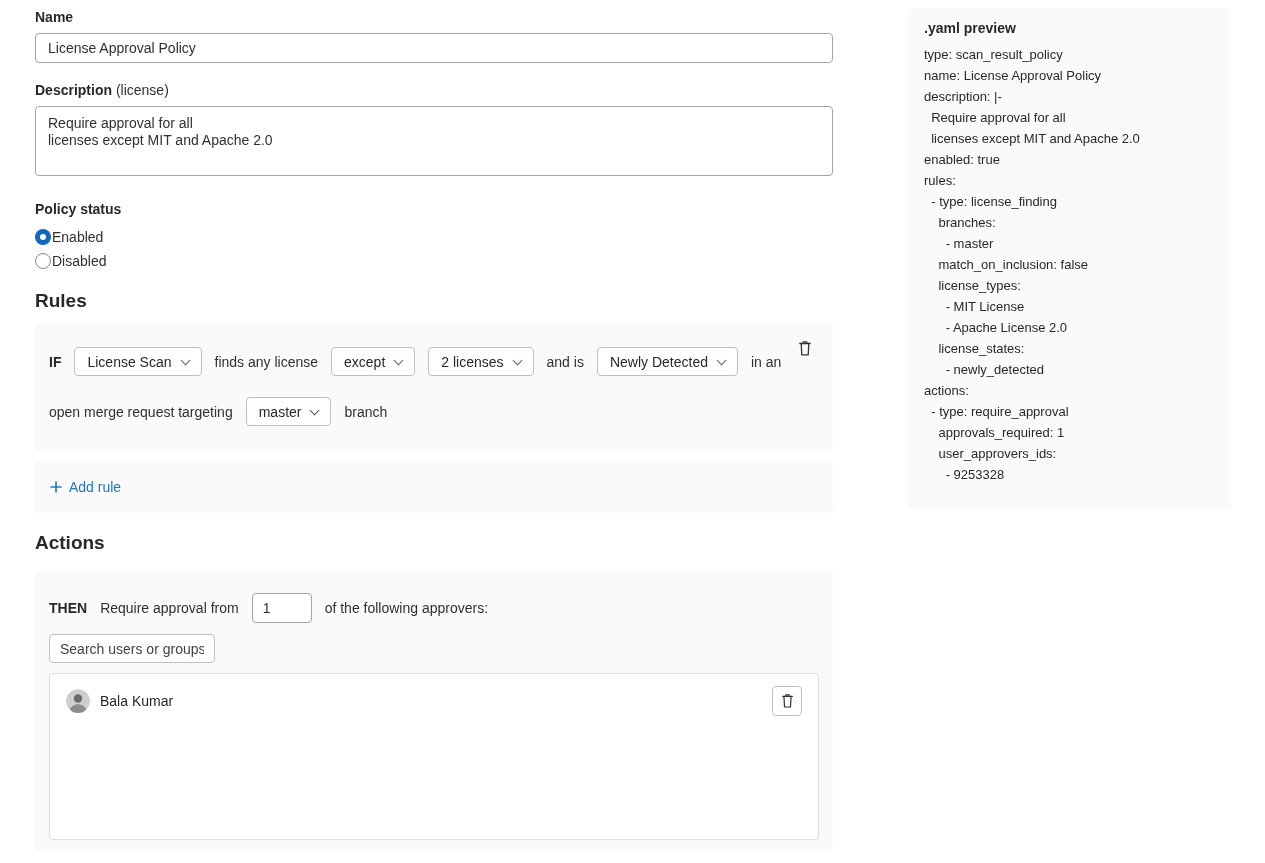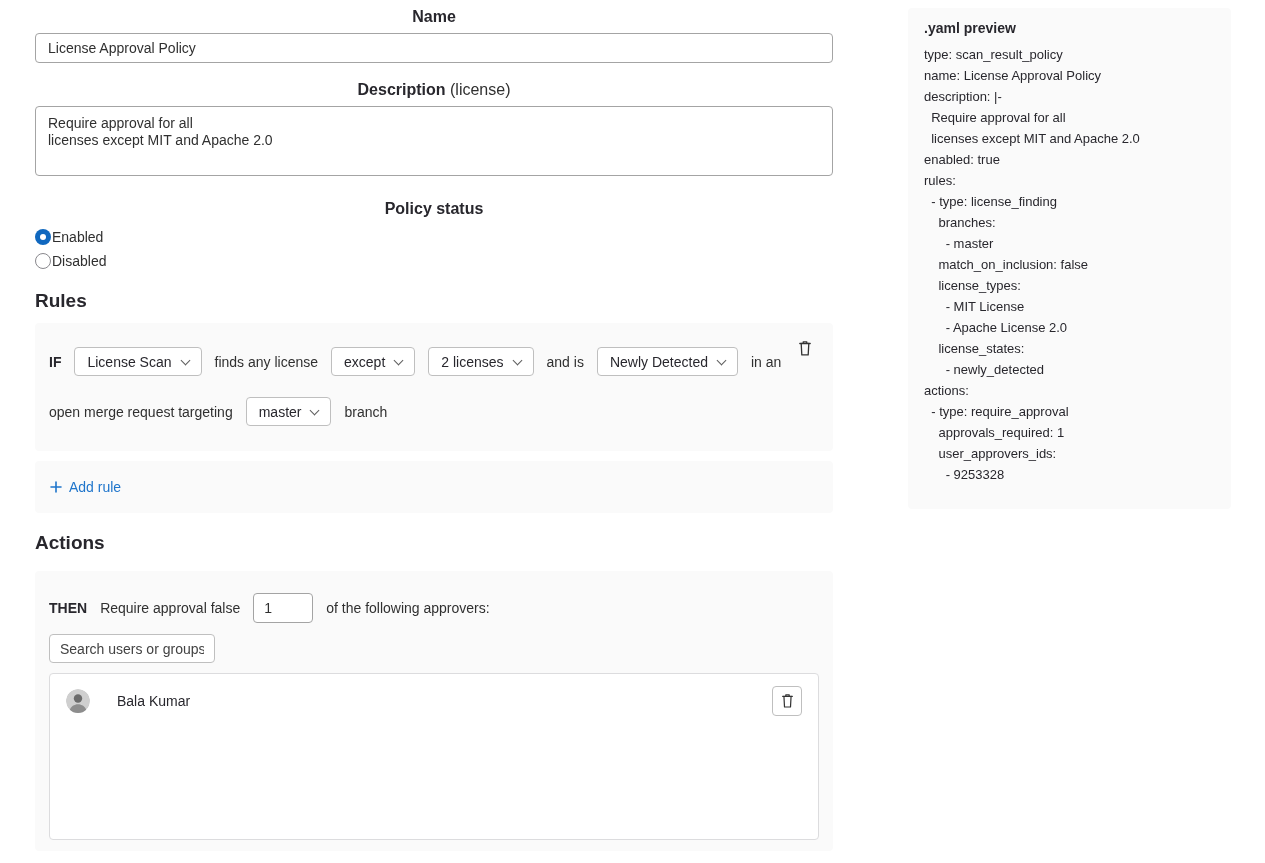--- a/index.html
+++ b/index.html
@@ -2,21 +2,21 @@
 <html><head>
 <meta charset="utf-8">
 <style>
   * { box-sizing: border-box; margin: 0; padding: 0; }
   html, body { width: 1265px; height: 863px; background: #ffffff; overflow: hidden;
     font-family: "Liberation Sans", sans-serif; color: #303030; }
   .page { position: relative; width: 1265px; height: 863px; }
 
   .form-col { position: absolute; left: 35px; top: 8px; width: 798px; }
 
-  .field-label { font-size: 16px; font-weight: 700; line-height: 18px; margin-bottom: 7px; color: #28272d; text-align: center; }
+  .field-label { font-size: 14px; font-weight: 700; line-height: 18px; margin-bottom: 7px; color: #28272d; }
   .field-label .optional { font-weight: 400; color: #303030; }
 
   .text-input { width: 100%; height: 30px; border: 1px solid #a4a4a4; border-radius: 4px;
     padding: 0 12px; font-size: 14px; color: #303030; background: #fff;
     font-family: "Liberation Sans", sans-serif; margin-bottom: 18px; outline: none; }
 
   .description-area { width: 100%; height: 70px; border: 1px solid #a4a4a4; border-radius: 4px;
     padding: 8px 12px; font-size: 14px; line-height: 17px; color: #303030; resize: none;
     font-family: "Liberation Sans", sans-serif; margin-bottom: 20px; outline: none; }
 
@@ -60,21 +60,21 @@
   .number-input { width: 60px; height: 30px; border: 1px solid #a4a4a4; border-radius: 4px;
     text-align: left; padding: 0 10px; font-size: 14px; color: #303030;
     font-family: "Liberation Sans", sans-serif; outline: none; }
   .search-input { margin-top: 11px; width: 166px; height: 29px; border: 1px solid #bfbfbf;
     border-radius: 4px; padding: 0 10px; font-size: 14px; color: #303030; background: #fff;
     font-family: "Liberation Sans", sans-serif; outline: none; display: block; }
   .search-input::placeholder { color: #424242; opacity: 1; }
 
   .approver-list { margin-top: 10px; background: #fff; border: 1px solid #dcdcde; border-radius: 4px;
     height: 167px; position: relative; padding: 12px 16px; }
-  .approver-row { display: flex; align-items: center; gap: 27px; height: 30px; }
+  .approver-row { display: flex; align-items: center; gap: 10px; height: 30px; }
   .avatar { width: 24px; height: 24px; border-radius: 50%; overflow: hidden; flex: 0 0 24px; }
   .approver-name { font-size: 14px; font-weight: 500; color: #28272d; }
   .approver-trash { position: absolute; top: 12px; right: 16px; width: 30px; height: 30px;
     background: #fff; border: 1px solid #bfbfbf; border-radius: 4px; display: flex;
     align-items: center; justify-content: center; cursor: pointer; padding: 0; }
 
   .yaml-panel { position: absolute; left: 908px; top: 8px; width: 323px; height: 501px;
     background: #fafafa; border-radius: 4px; padding: 12px 16px; }
   .yaml-title { font-size: 14px; font-weight: 700; color: #28272d; margin-bottom: 8px; }
   .yaml-code { font-family: Liberation Sans, sans-serif; font-size: 13px; line-height: 21px;
@@ -160,21 +160,21 @@
         </svg>
         <span>Add rule</span>
       </a>
     </div>
 
     <h2 class="section-heading actions-heading">Actions</h2>
 
     <div class="gray-box actions-box">
       <div class="then-row">
         <span class="keyword">THEN</span>
-        <span>Require approval false</span>
+        <span>Require approval from</span>
         <input class="number-input" type="text" value="1" style="">
         <span>of the following approvers:</span>
       </div>
 
       <input class="search-input" type="text" placeholder="Search users or groups" style="">
 
       <div class="approver-list">
         <div class="approver-row">
           <span class="avatar">
             <svg width="24" height="24" viewBox="0 0 24 24">

